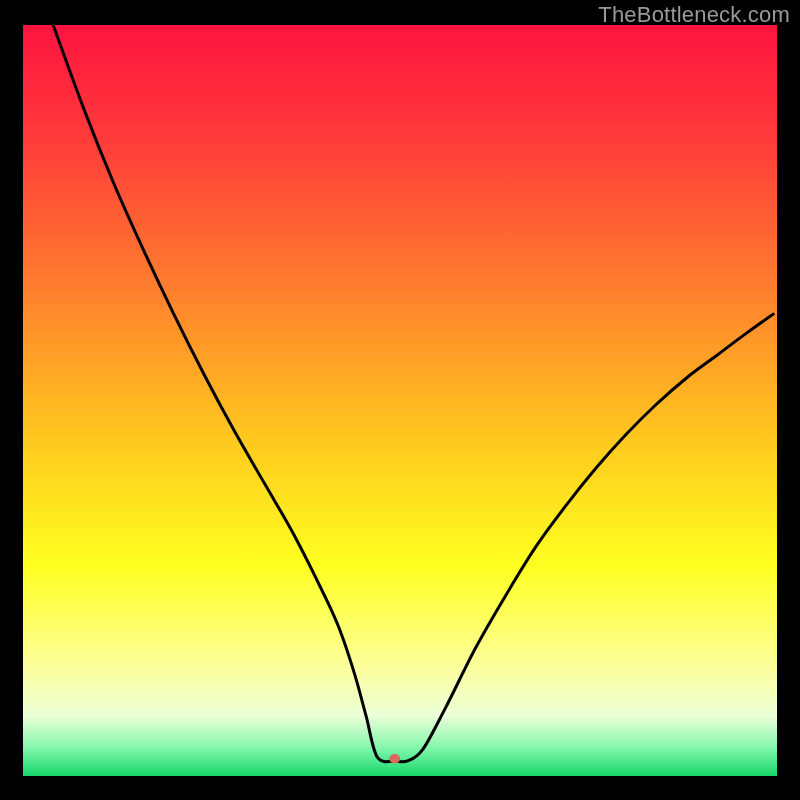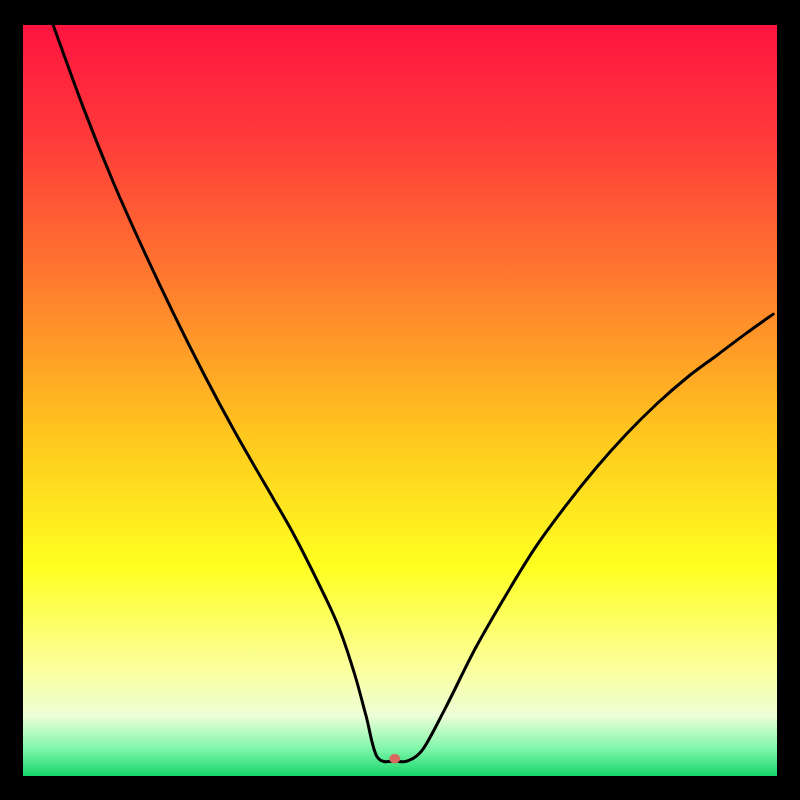--- a/index.html
+++ b/index.html
@@ -38,20 +38,21 @@
   }
   svg {
     display: block;
   }
 </style>
 </head>
 <body>
 
 <div class="frame">
 
+  <div class="watermark">TheBottleneck.com</div>
 
   <div class="plot-wrap">
     <svg id="chart-svg" width="754" height="751" viewBox="0 0 754 751">
       <defs>
         <linearGradient id="bg-grad" x1="0" y1="0" x2="0" y2="1">
             <stop offset="0.00%" stop-color="#ff1440"></stop>
             <stop offset="15.00%" stop-color="#ff3a3a"></stop>
             <stop offset="35.00%" stop-color="#ff7e2e"></stop>
             <stop offset="55.00%" stop-color="#ffc81e"></stop>
             <stop offset="72.00%" stop-color="#ffff20"></stop>

